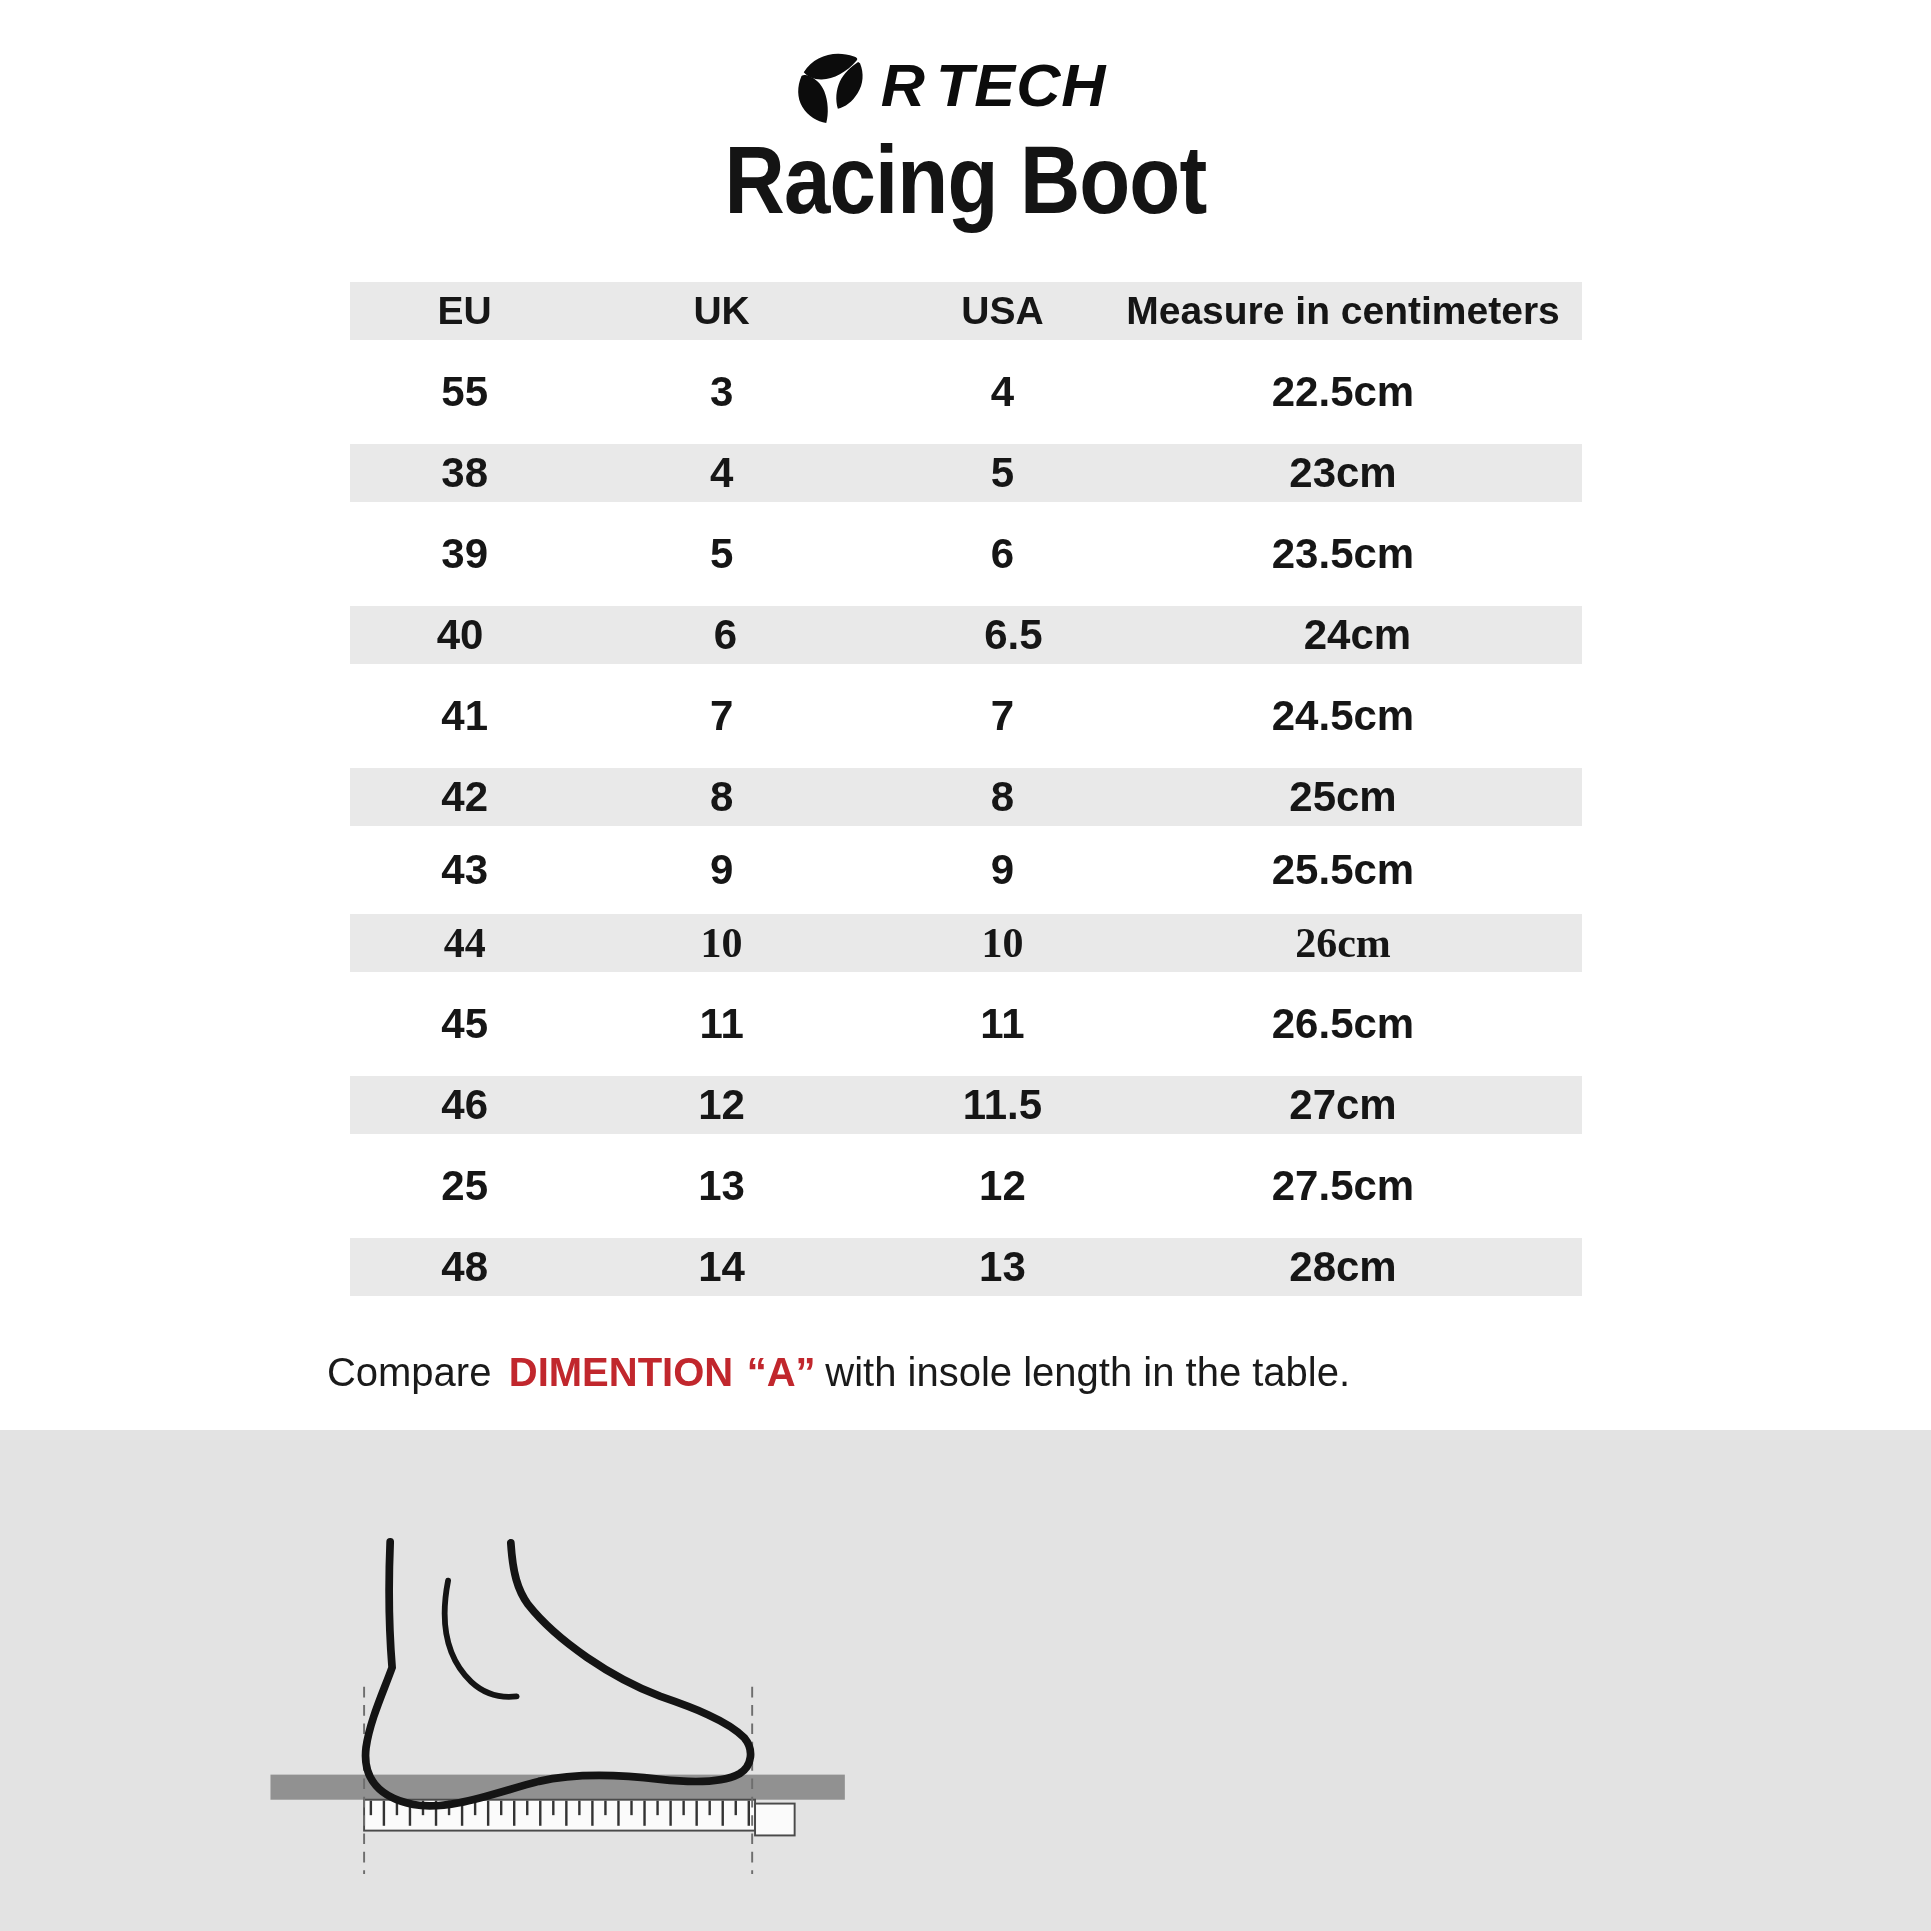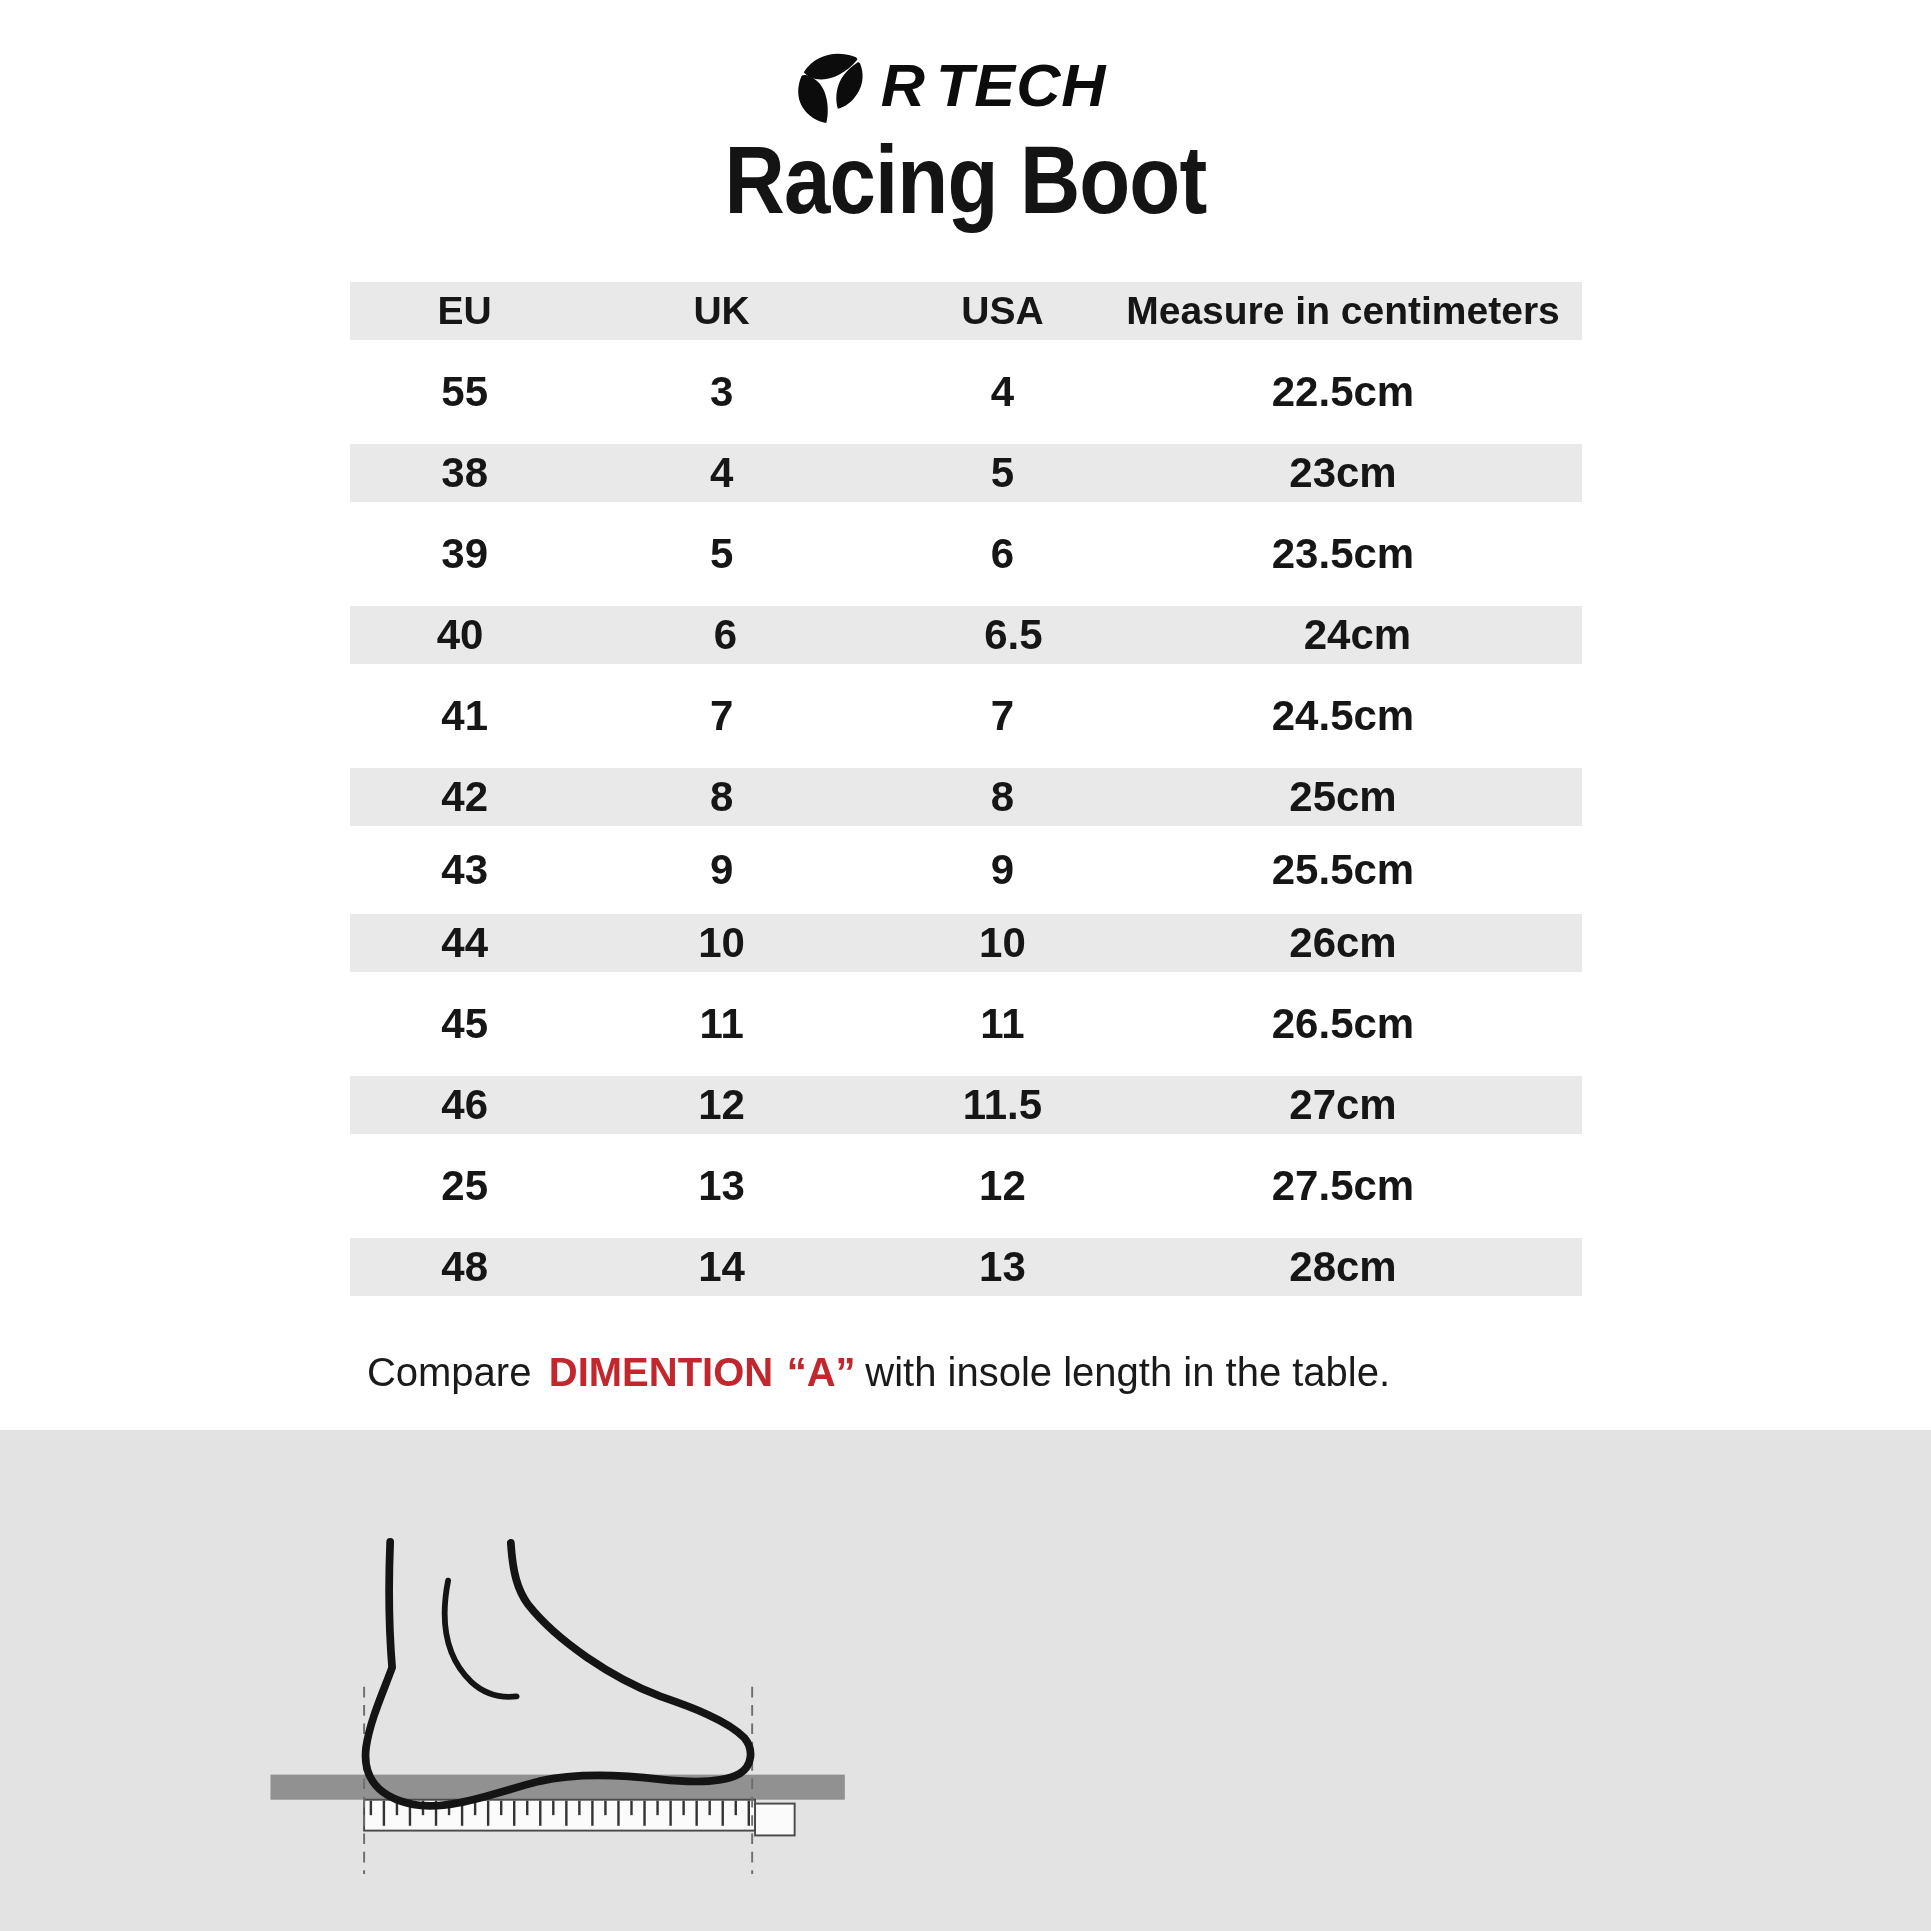--- a/index.html
+++ b/index.html
@@ -20,21 +20,21 @@
   
   .size-table{position:absolute;left:350px;top:282px;width:1232px;}
   .trow{display:flex;width:100%;}
   .cell{display:flex;align-items:center;justify-content:center;font-weight:bold;color:#161616;}
   .c0{width:13%;margin-left:37px;} .c1{width:30%;} .c2{width:17%;} .c3{width:40%;}
   .thead .cell{font-size:39px;}
   .tbody .cell{font-size:42px;}
 
   
   .compare{position:absolute;left:0;top:1350px;width:1677px;text-align:center;
-           font-size:40px;color:#1a1a1a;white-space:nowrap;margin-left:40px;}
+           font-size:40px;color:#1a1a1a;white-space:nowrap;}
   .compare .hl{font-weight:bold;}
   .compare .sp1{display:inline-block;width:17.4px;}
   .compare .sp2{display:inline-block;width:13.5px;}
   .compare .sp3{display:inline-block;width:9.7px;}
 
   
   .panel{position:absolute;left:0;top:1430px;width:1931px;height:501px;}
   .diagram{position:absolute;left:0;top:0;width:1931px;height:501px;}
 </style>
 </head>
@@ -98,21 +98,21 @@
           <div class="cell c1">8</div>
           <div class="cell c2">8</div>
           <div class="cell c3">25cm</div>
         </div>
         <div class="trow" style="height: 88px; background: rgb(255, 255, 255);">
           <div class="cell c0">43</div>
           <div class="cell c1">9</div>
           <div class="cell c2">9</div>
           <div class="cell c3">25.5cm</div>
         </div>
-        <div class="trow" style="height: 58px; background: rgb(233, 233, 233);">
+        <div class="trow" style="height: 58px; background: rgb(233, 233, 233); font-family: Liberation Serif, serif;">
           <div class="cell c0">44</div>
           <div class="cell c1">10</div>
           <div class="cell c2">10</div>
           <div class="cell c3">26cm</div>
         </div>
         <div class="trow" style="height: 104px; background: rgb(255, 255, 255);">
           <div class="cell c0">45</div>
           <div class="cell c1">11</div>
           <div class="cell c2">11</div>
           <div class="cell c3">26.5cm</div>

